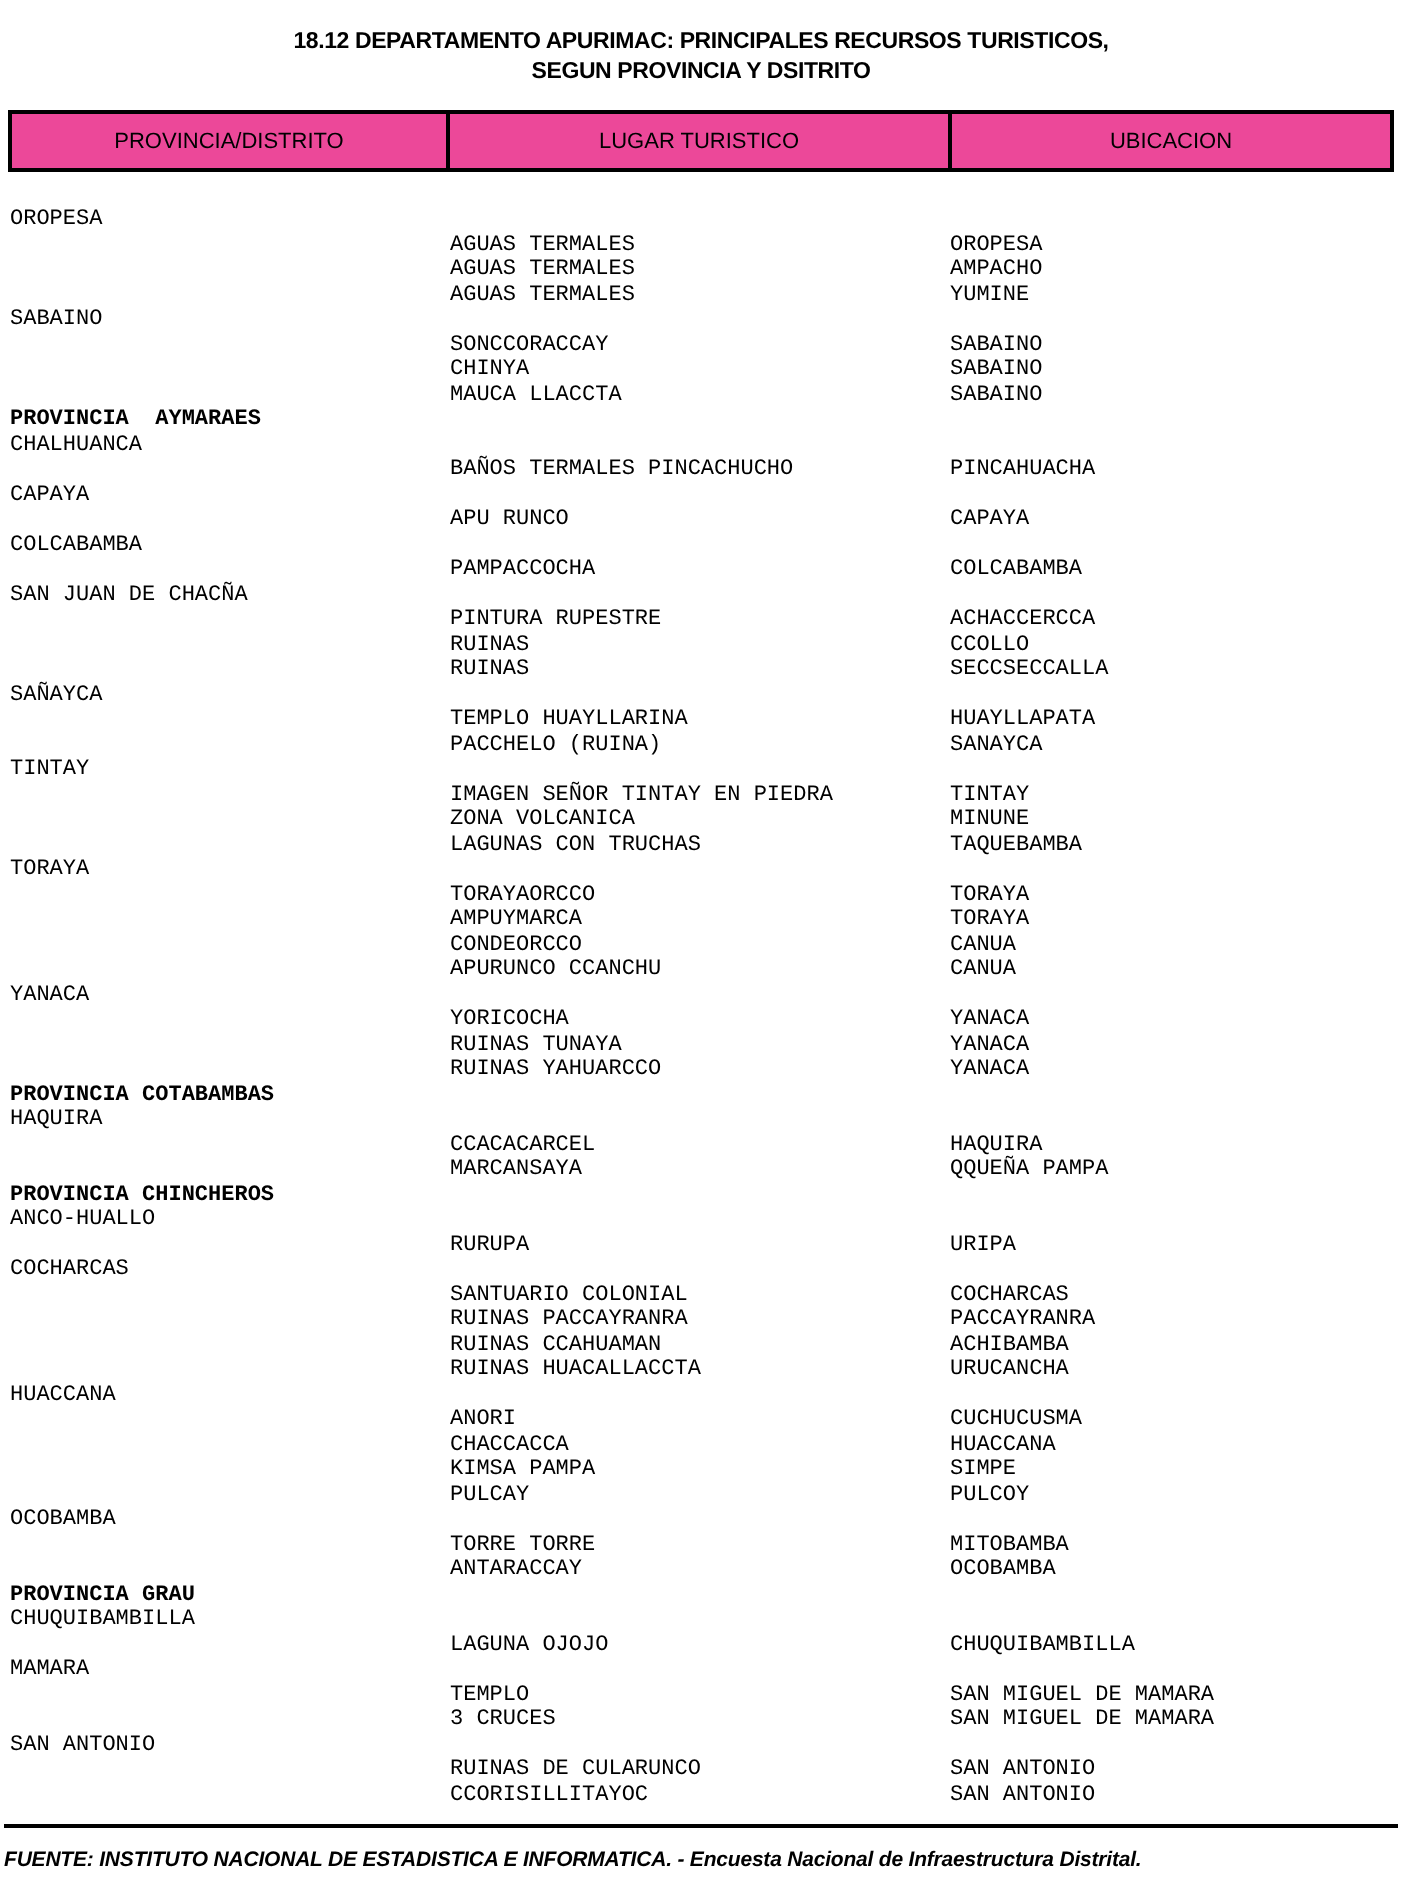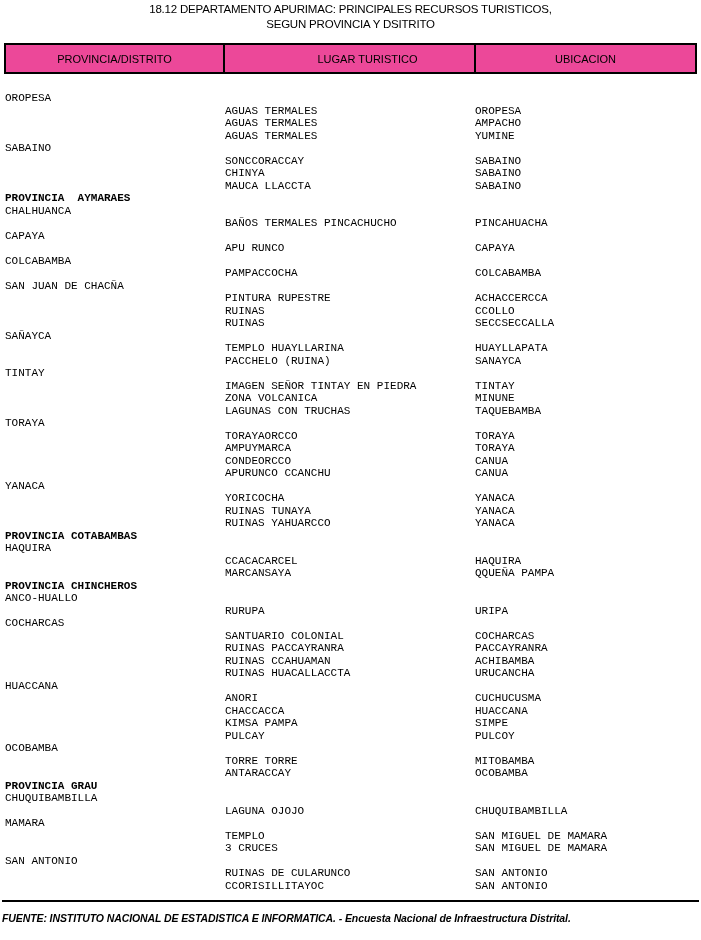--- a/index.html
+++ b/index.html
@@ -6,41 +6,41 @@
   .page{
     position:relative;
     width:701px;height:940px;
     background:#ffffff;
     font-family:"Liberation Sans","DejaVu Sans",sans-serif;
     color:#000;
     overflow:hidden;
     box-sizing:border-box;
   }
   .title{
-    padding-top:2px;
+    padding-top:14px;
     text-align:center;
-    font-weight:normal;
+    font-weight:bold;
     font-size:11.5px;
     line-height:15px;
     letter-spacing:-0.2px;
   }
   .thead{
     margin:11px 4px 0 4px;
     display:flex;
     background:#ec4899;
     border:2px solid #000;
     height:27px;
   }
   .thead .hcell{
     display:flex;align-items:center;justify-content:center;
     font-size:11px;
     box-sizing:border-box;
   }
   .thead .hcell.h1{width:219px;border-right:2px solid #000;}
-  .thead .hcell.h2{width:215px;border-right:2px solid #000;margin-left:36px;}
+  .thead .hcell.h2{width:251px;border-right:2px solid #000;}
   .thead .hcell.h3{flex:1;border-radius:10px;}
   .tbody{
     margin-top:18px;
     font-family:Liberation Mono, monospace;
   }
   .row{
     display:flex;
     height:12.5px;
     line-height:12.5px;
     font-size:11px;

